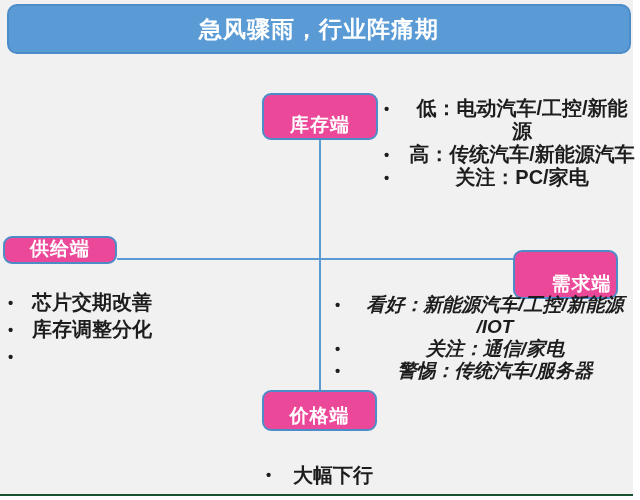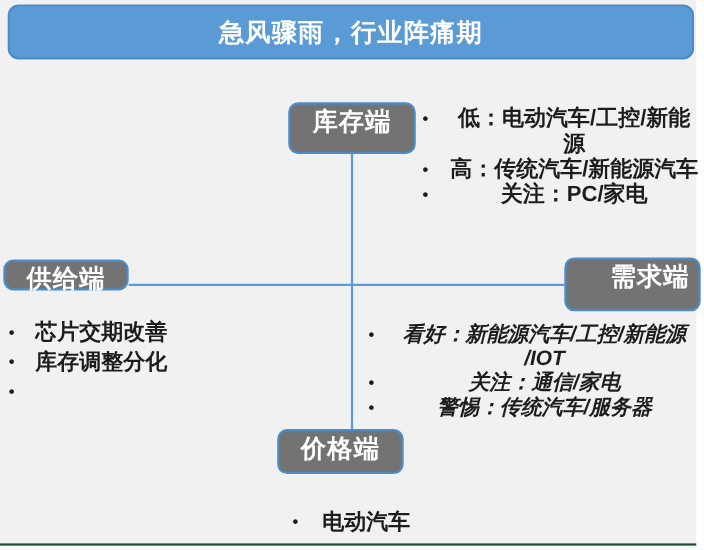--- a/index.html
+++ b/index.html
@@ -24,32 +24,32 @@
     border: 2px solid #4c8dc9;
     border-radius: 10px;
     color: #ffffff;
     font-size: 23px; font-weight: bold;
     text-align: center; line-height: 46px;
     letter-spacing: 1px;
   }
   .node {
     position: absolute;
     box-sizing: border-box;
-    background: #737373;
+    background: #ec4899;
     border: 2px solid #4c8dc9;
     border-radius: 9px;
     color: #ffffff;
-    font-size: 23px; font-weight: bold;
-    display: flex; align-items: flex-start; justify-content: center;
+    font-size: 19px; font-weight: bold;
+    display: flex; align-items: flex-end; justify-content: center;
     letter-spacing: 1px;
   }
   .node-inventory { left: 262px; top: 93px;  width: 116px; height: 47px; }
   .node-supply    { left: 3px;   top: 236px; width: 114px; height: 28px; }
-  .node-demand    { left: 513px; top: 234px; width: 124px; height: 49px; padding-left: 32px; }
-  .node-price     { left: 252px; top: 390px; width: 115px; height: 41px; }
+  .node-demand    { left: 513px; top: 250px; width: 105px; height: 49px; padding-left: 32px; }
+  .node-price     { left: 262px; top: 390px; width: 115px; height: 41px; }
   .vline {
     position: absolute; left: 319px; top: 140px;
     width: 2px; height: 250px;
     background: #5b9bd5;
   }
   .hline {
     position: absolute; left: 117px; top: 258px;
     width: 396px; height: 2px;
     background: #5b9bd5;
   }
@@ -139,17 +139,17 @@
     </li>
     <li>
       <span class="blt">•</span>
       <span class="txt">警惕：传统汽车/服务器</span>
     </li>
   </ul>
 
   <ul class="list list-price">
     <li>
       <span class="blt">•</span>
-      <span class="txt">电动汽车</span>
+      <span class="txt">大幅下行</span>
     </li>
   </ul>
 
 </div>
 
 </body></html>

